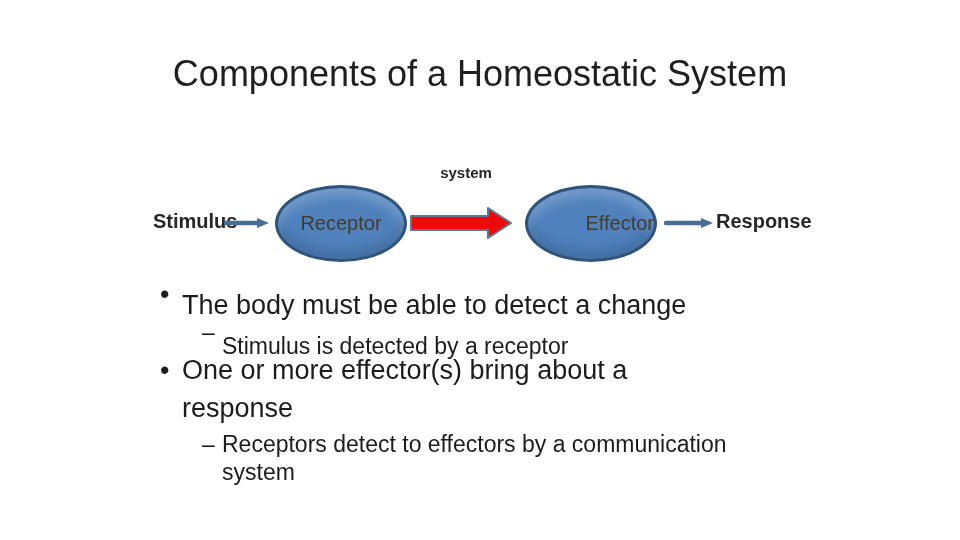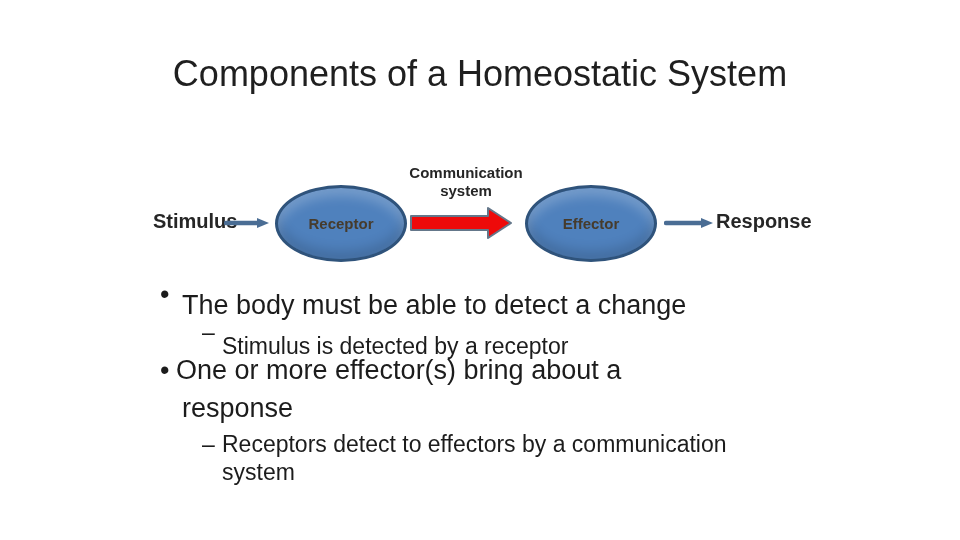--- a/index.html
+++ b/index.html
@@ -47,39 +47,39 @@
   .ellipse{
     position:absolute;width:132px;height:77px;
     box-sizing:border-box;
     border:3px solid var(--ellipse-border,#2f537b);
     border-radius:50%;
     background:var(--ellipse-fill,#4f81bd);
     box-shadow:inset 0 8px 12px rgba(255,255,255,.22), inset 0 -8px 12px rgba(0,0,0,.15);
     display:flex;align-items:center;justify-content:center;
   }
   .receptor{left:275px;top:185px;}
-  .effector{left:525px;top:185px;}
+  .effector{left:525px;top:185px;justify-content:flex-end;}
   .ellipse span{
-    font-size:15px;font-weight:700;
+    font-size:20px;font-weight:400;
     color:var(--ellipse-text,#463b2c);
   }
   
   .bline{
     position:absolute;white-space:nowrap;
     color:var(--body-text,#1c1c1c);
     line-height:1.15;
   }
   .lv1{font-size:27px;}
   .lv2{font-size:23px;}
   .g-b1{left:160px;top:279px;}
   .t-b1{left:182px;top:290px;}
   .g-s1{left:202px;top:319px;}
   .t-s1{left:222px;top:319px;margin-top:14px;}
   .g-b2{left:160px;top:355px;}
-  .t-b2a{left:176px;top:355px;}
+  .t-b2a{left:182px;top:355px;}
   .t-b2b{left:182px;top:393px;}
   .g-s2{left:202px;top:431px;}
   .t-s2a{left:222px;top:431px;}
   .t-s2b{left:222px;top:459px;}
 </style>
 </head>
 <body>
 
 <div class="slide">
 
@@ -91,21 +91,20 @@
     <svg class="arrow arrow1" width="46" height="12" viewBox="0 0 46 12">
       <line x1="2" y1="6" x2="33" y2="6"></line>
       <polygon points="33,1 45,6 33,11"></polygon>
     </svg>
 
     <div class="ellipse receptor">
       <span>Receptor</span>
     </div>
 
     <div class="commlabel">
-      <span>Communication</span>
       <span>system</span>
     </div>
 
     <svg class="redarrow" width="103" height="34" viewBox="0 0 103 34">
       <polygon points="1,10 78,10 78,2 101,17 78,32 78,24 1,24"></polygon>
     </svg>
 
     <div class="ellipse effector">
       <span>Effector</span>
     </div>

